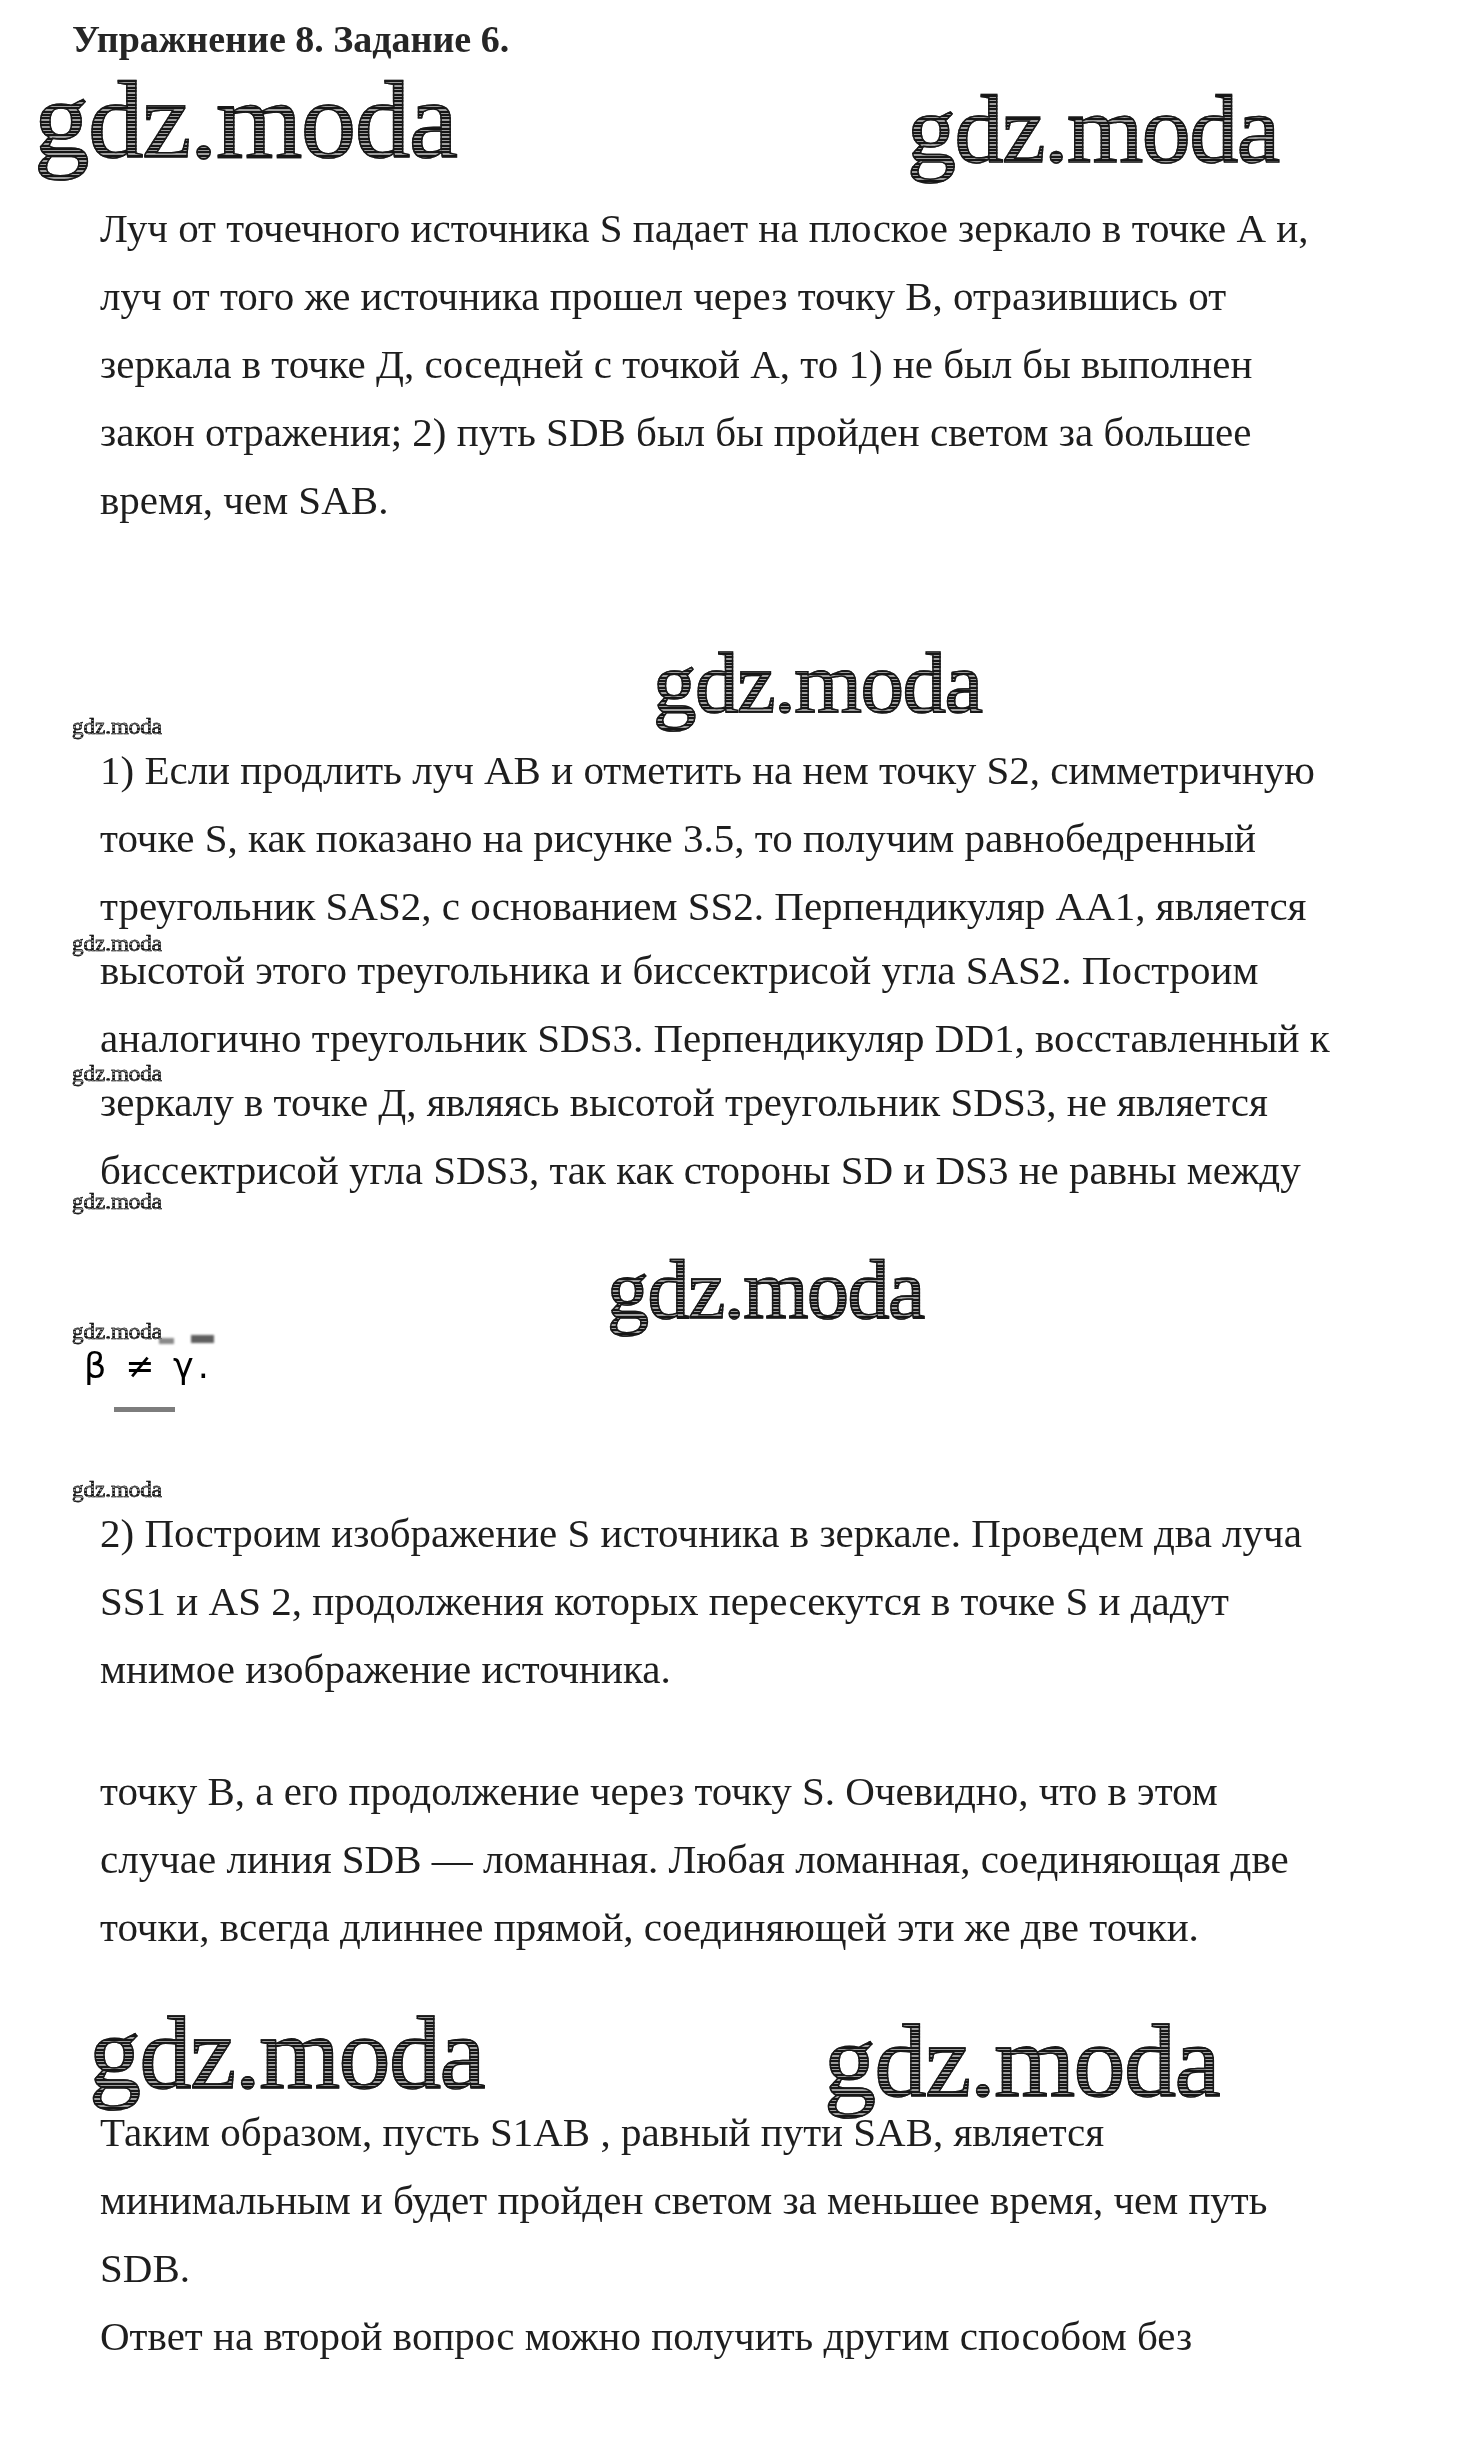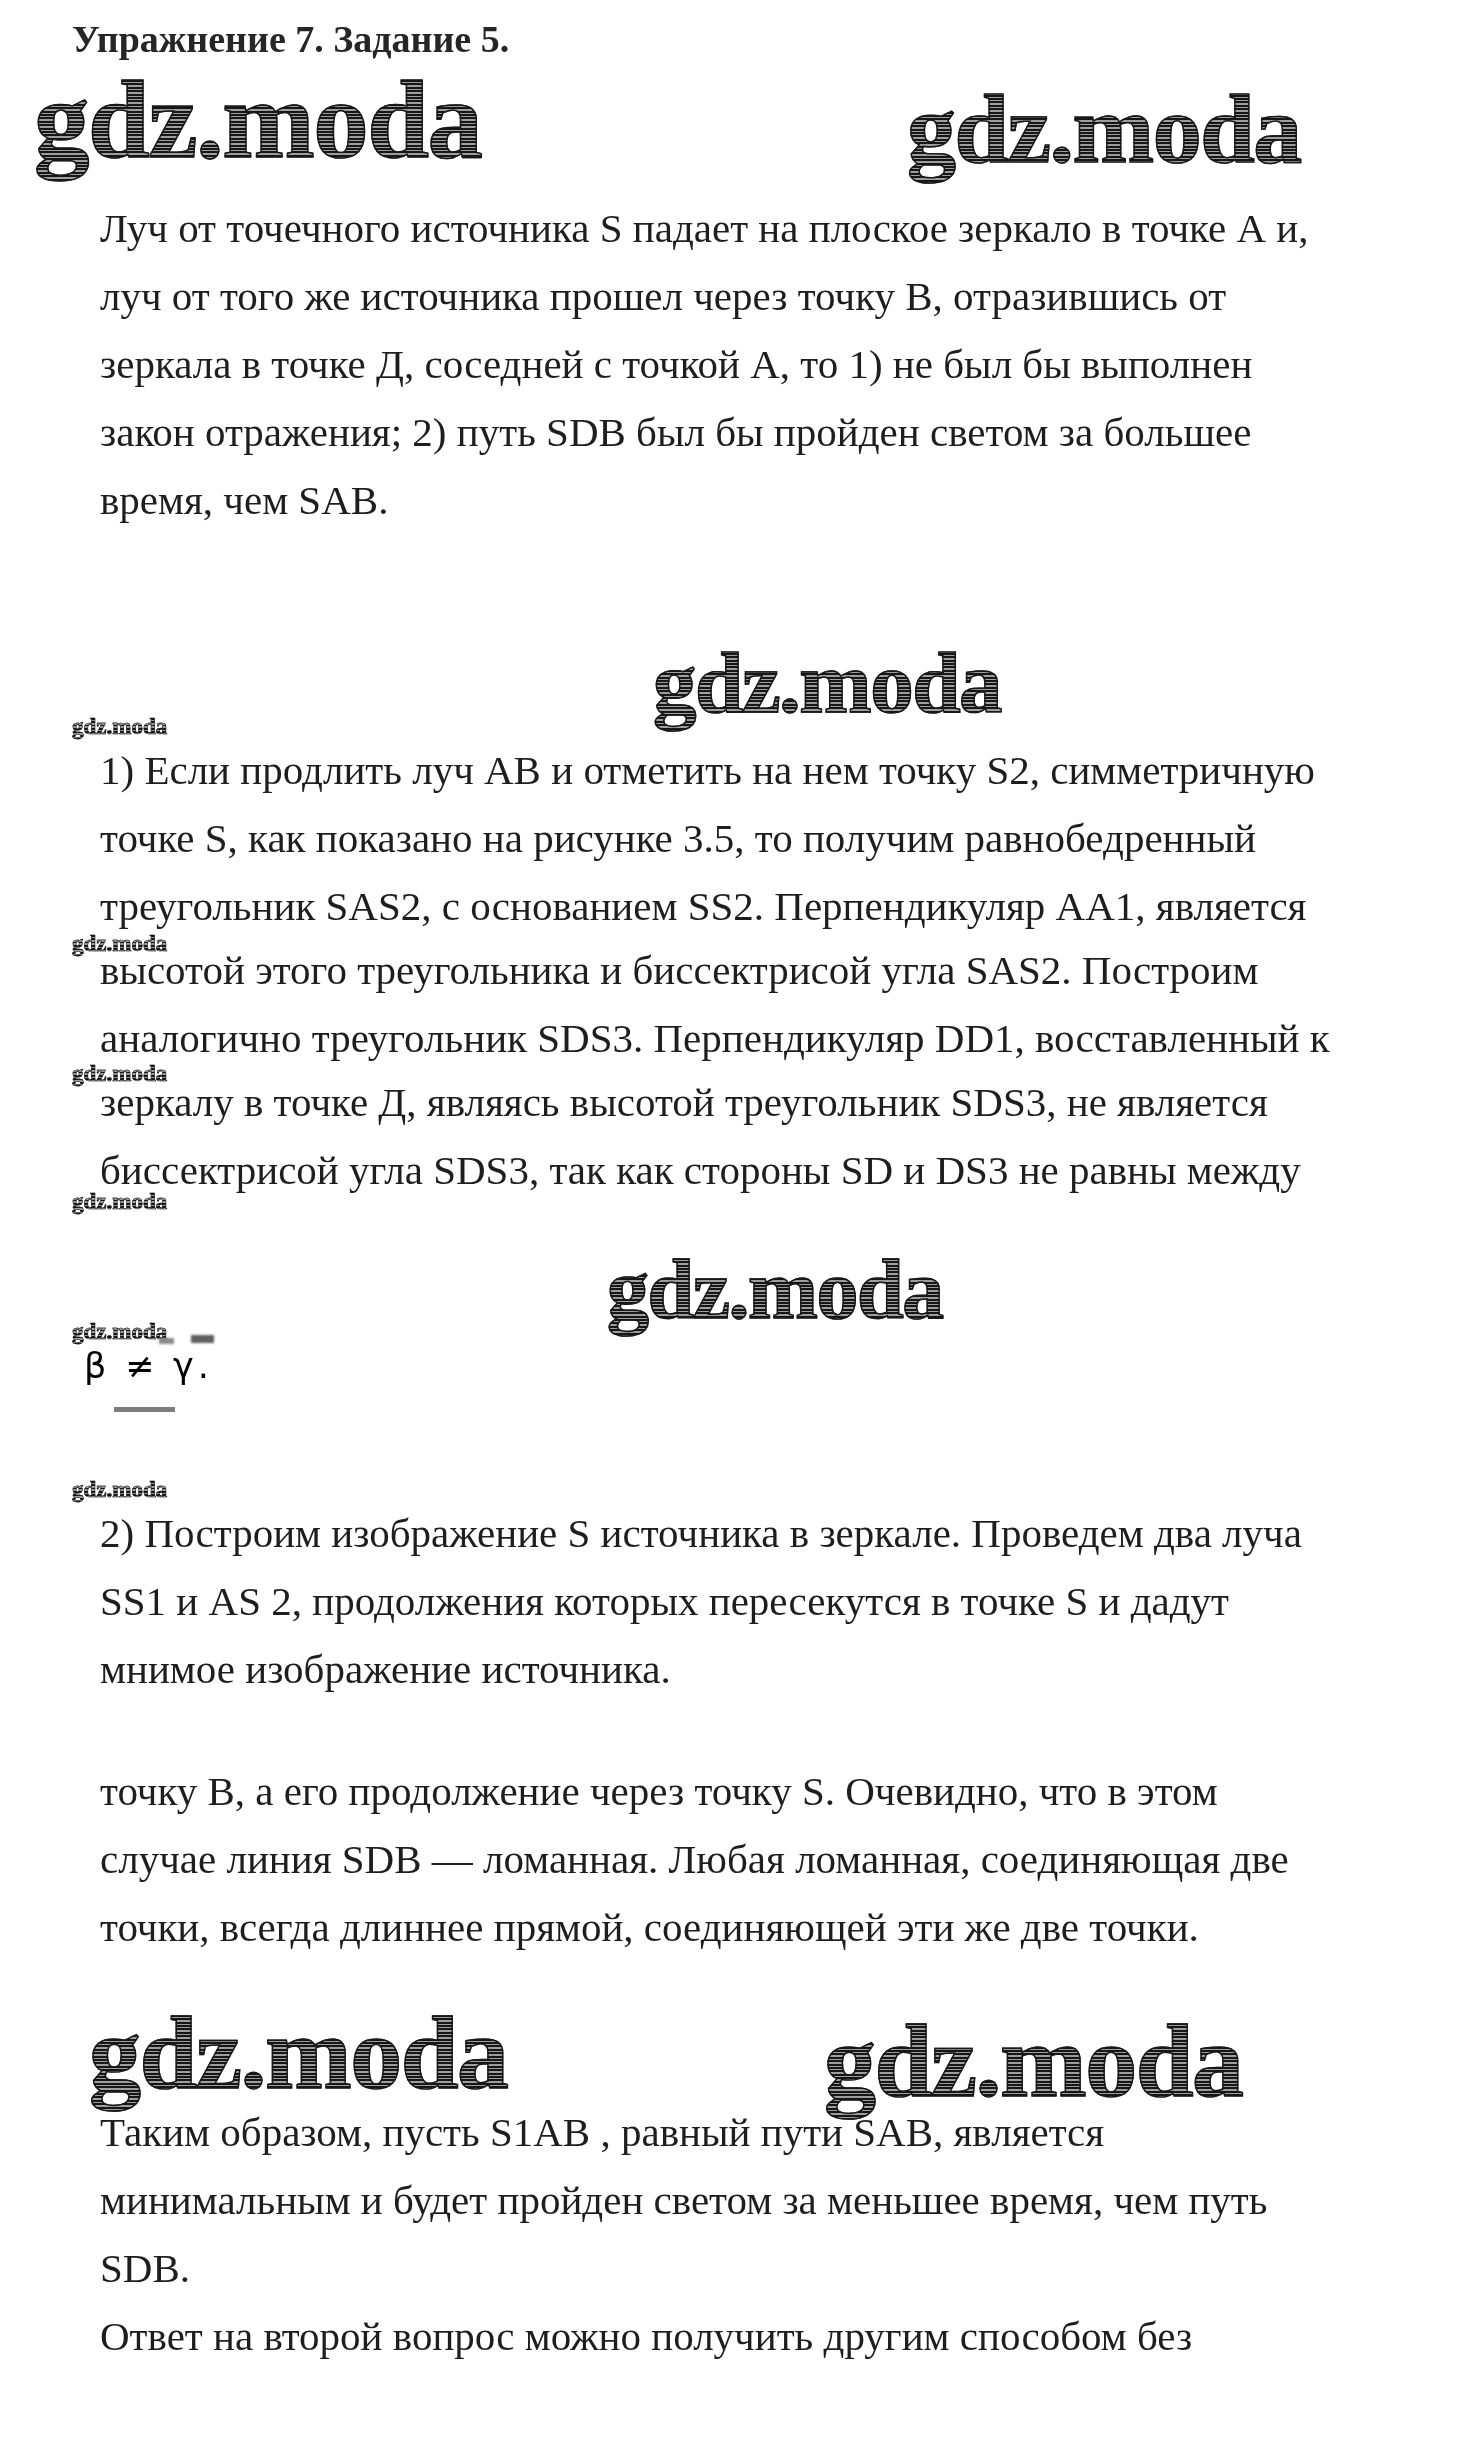--- a/index.html
+++ b/index.html
@@ -9,21 +9,21 @@
   }
   .title{
     position:absolute; left:72px; top:17px;
     font-size:38px; font-weight:bold; color:#262626; white-space:nowrap;
   }
   .para{ position:absolute; left:72px;margin-left:28px; }
   .line{ font-size:41px; line-height:68px; white-space:nowrap; }
 
   
   .wm{
-    position:absolute; font-family:"Liberation Serif", serif; font-weight:700;
+    position:absolute; font-family:"Liberation Serif", serif; font-weight:400;
     letter-spacing:-1.5px; white-space:nowrap;
     color:#4f4f4f; -webkit-text-stroke:1.5px #191919;
   }
   @supports (-webkit-background-clip: text) {
     .wm{
       background-image:repeating-linear-gradient(0deg,#161616 0px,#161616 1.9px,#9e9e9e 1.9px,#9e9e9e 3.4px);
       -webkit-background-clip:text; background-clip:text; color:transparent;
     }
   }
   .wm-top-left   {left:34px;   top:56px;   font-size:111px;}
@@ -62,21 +62,21 @@
     background:#7d7d7d; filter:blur(0.5px);
   }
   .artifact-1{position:absolute; left:159px; top:1338px; width:15.3px; height:6.1px; background:#8a8a8a; filter:blur(0.8px);}
   .artifact-2{position:absolute; left:191px; top:1335px; width:23px; height:8.4px; background:#5f5f5f; filter:blur(0.8px);}
 </style>
 </head>
 <body>
 
 <div class="page">
 
-  <div class="title">Упражнение 7. Задание 5.</div>
+  <div class="title">Упражнение 8. Задание 6.</div>
 
   <div class="wm wm-top-left">gdz.moda</div>
   <div class="wm wm-top-right">gdz.moda</div>
 
   <div class="para p-problem">
     <div class="line">Луч от точечного источника S падает на плоское зеркало в точке А и,</div>
     <div class="line">луч от того же источника прошел через точку В, отразившись от</div>
     <div class="line">зеркала в точке Д, соседней с точкой А, то 1) не был бы выполнен</div>
     <div class="line">закон отражения; 2) путь SDB был бы пройден светом за большее</div>
     <div class="line">время, чем SAB.</div>

